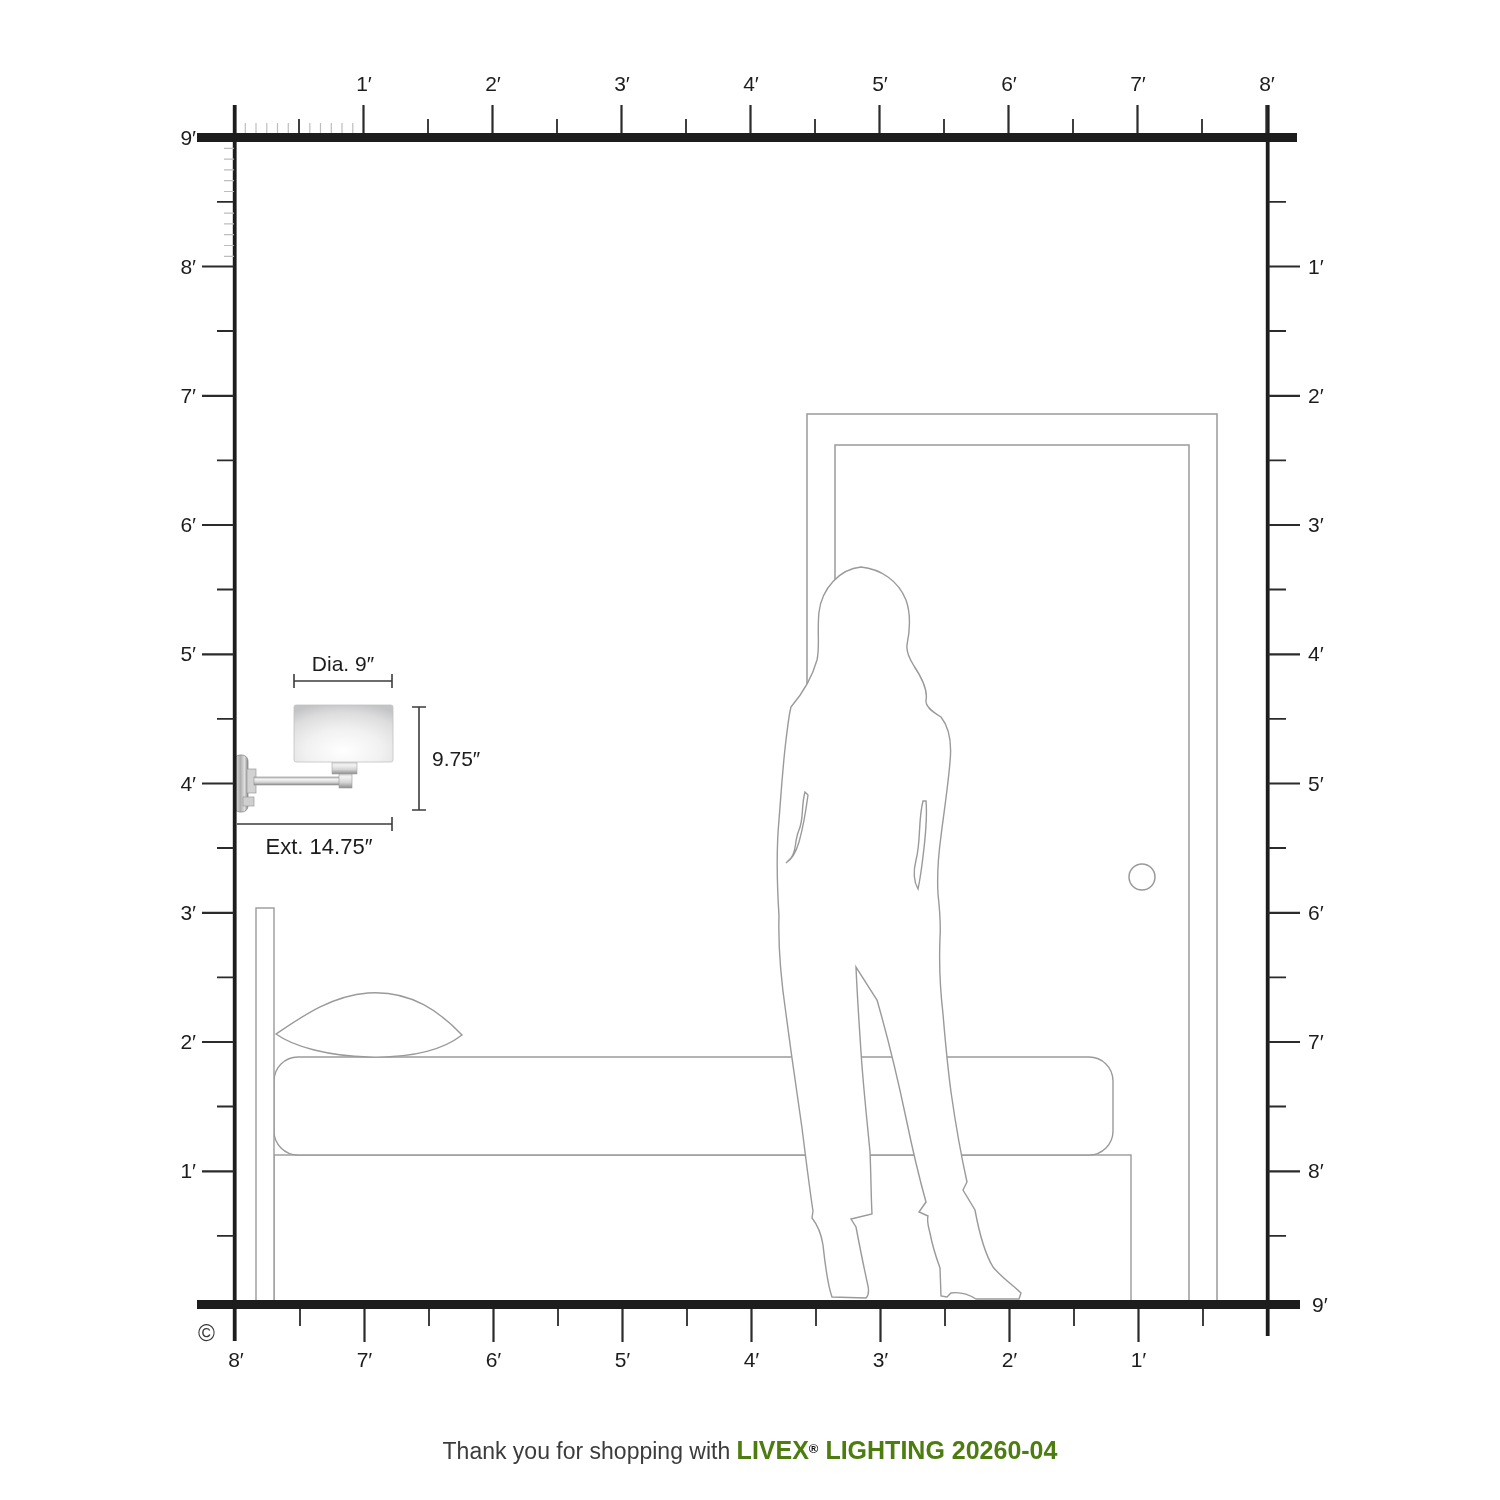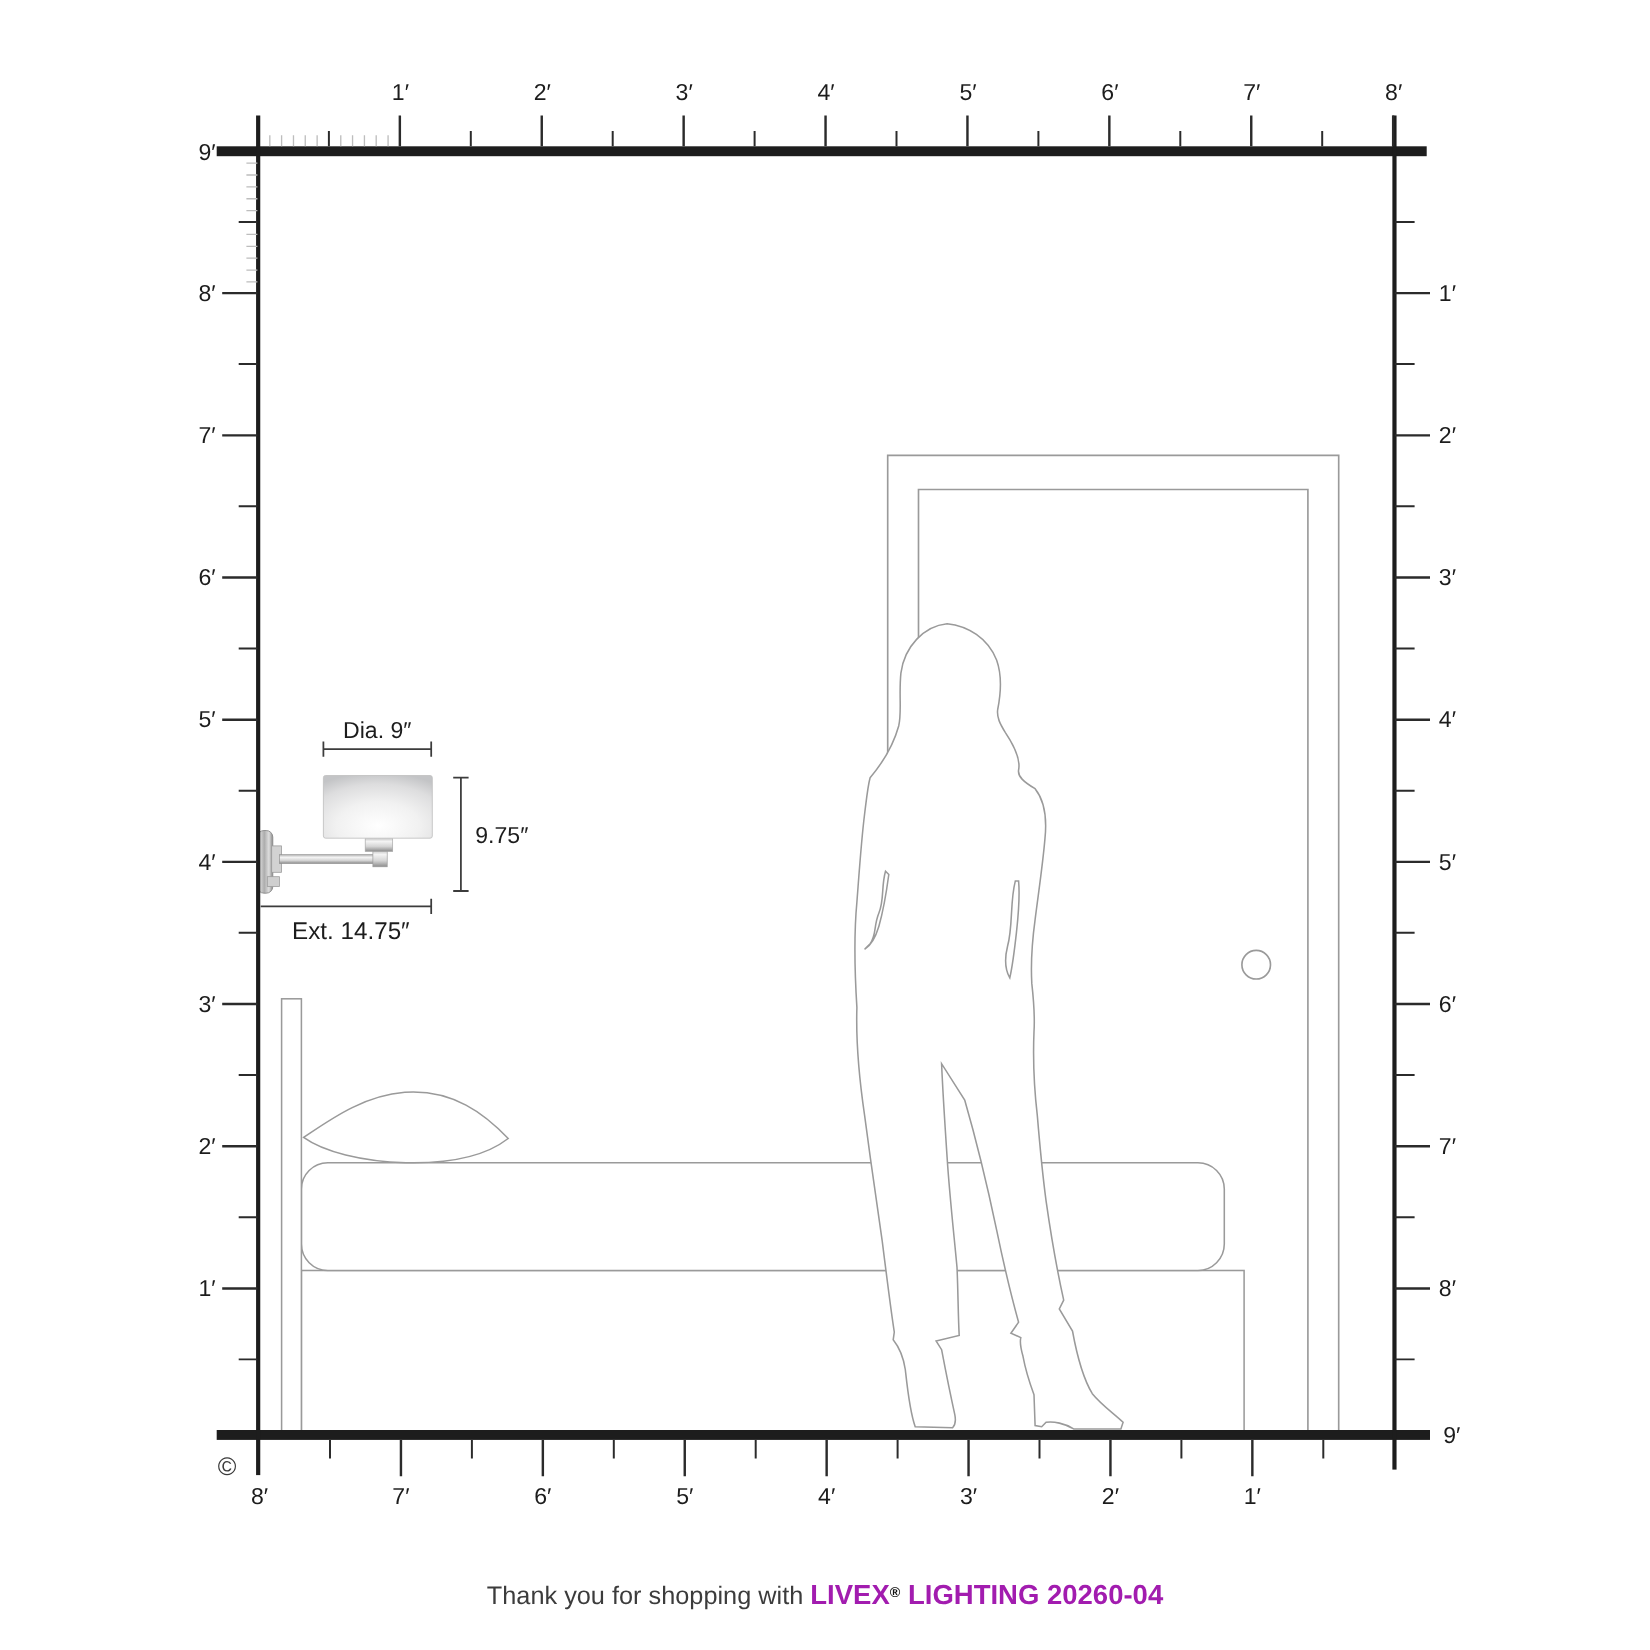--- a/index.html
+++ b/index.html
@@ -14,21 +14,21 @@
   }
   .ruler-label{font-size:21px;}
   .dim-label{font-size:21px;font-weight:400;}
   .copyright{font-size:23px;fill:#3a3a3a;}
   .footer{
     position:absolute;left:0;top:1436px;width:1500px;
     text-align:center;color:#111111;
   }
   .footer span{white-space:pre;}
   .footer .plain{font-size:23px;color:#3c3c3c;text-align:center;}
-  .footer .brand{font-size:25px;font-weight:bold;color:#a21caf;}
+  .footer .brand{font-size:25px;font-weight:bold;color:#4d7c0f;}
   .footer sup{font-size:13px;font-weight:bold;vertical-align:super;line-height:0;}
 </style>
 </head>
 <body>
 
 <svg id="diagram" width="1500" height="1500" viewBox="0 0 1500 1500">
   <defs>
     <radialGradient id="gShade" cx="50%" cy="80%" r="85%">
       <stop offset="0%" stop-color="#ffffff"></stop>
       <stop offset="45%" stop-color="#f1f1f1"></stop>

